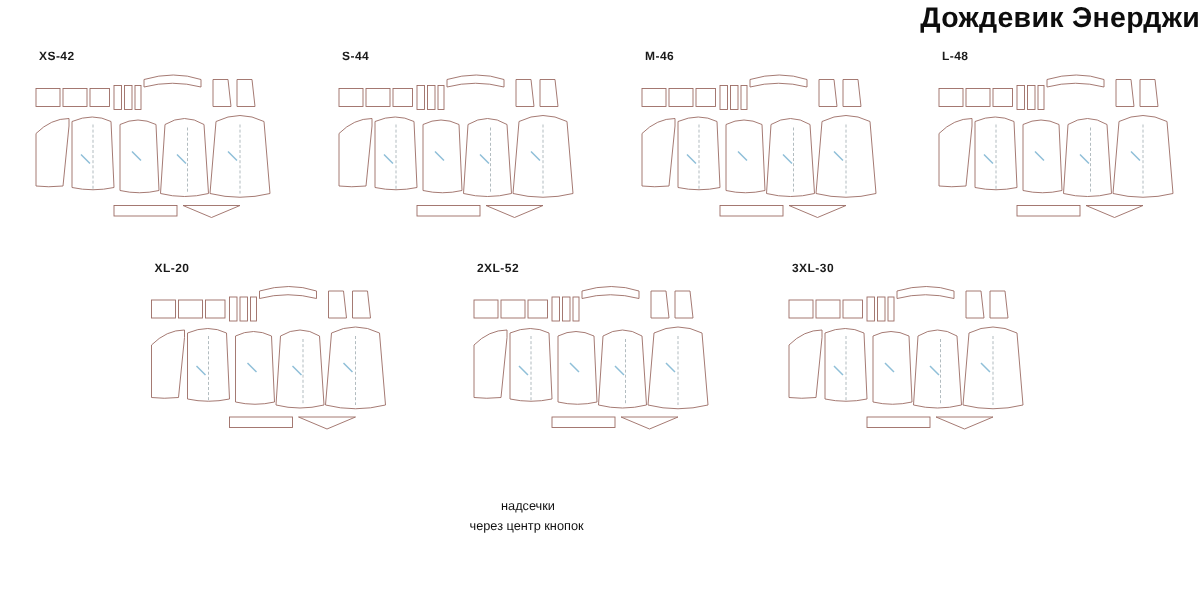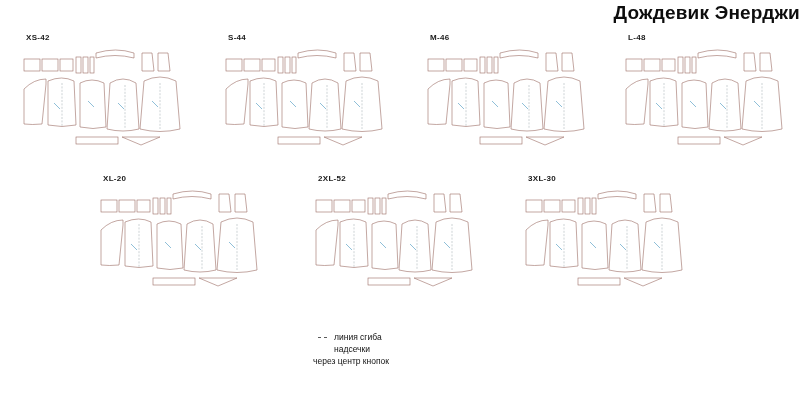--- a/index.html
+++ b/index.html
@@ -330,21 +330,17 @@
       <line x1="36" y1="62" x2="42" y2="68"></line>
       <line x1="70" y1="60" x2="76" y2="66"></line>
       <line x1="100" y1="62" x2="106" y2="68"></line>
       <line x1="134" y1="60" x2="140" y2="66"></line>
     </g>
   </svg>
 </div>
 
 <div class="legend">
   <div class="legend-row">
-    <span class="legend-mark"><span class="dashline"></span></span>
-    <span>линия сгиба</span>
-  </div>
-  <div class="legend-row">
     <span class="legend-mark"></span>
     <span>надсечки</span>
   </div>
   <div class="legend-note">через центр кнопок</div>
 </div>
 
 </body></html>

